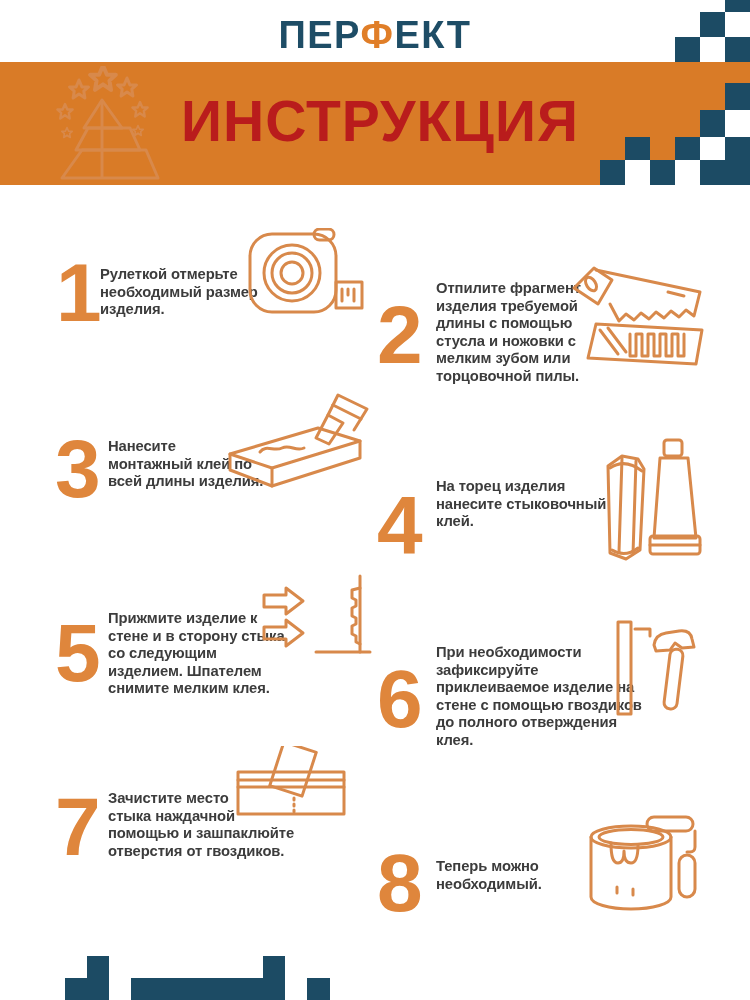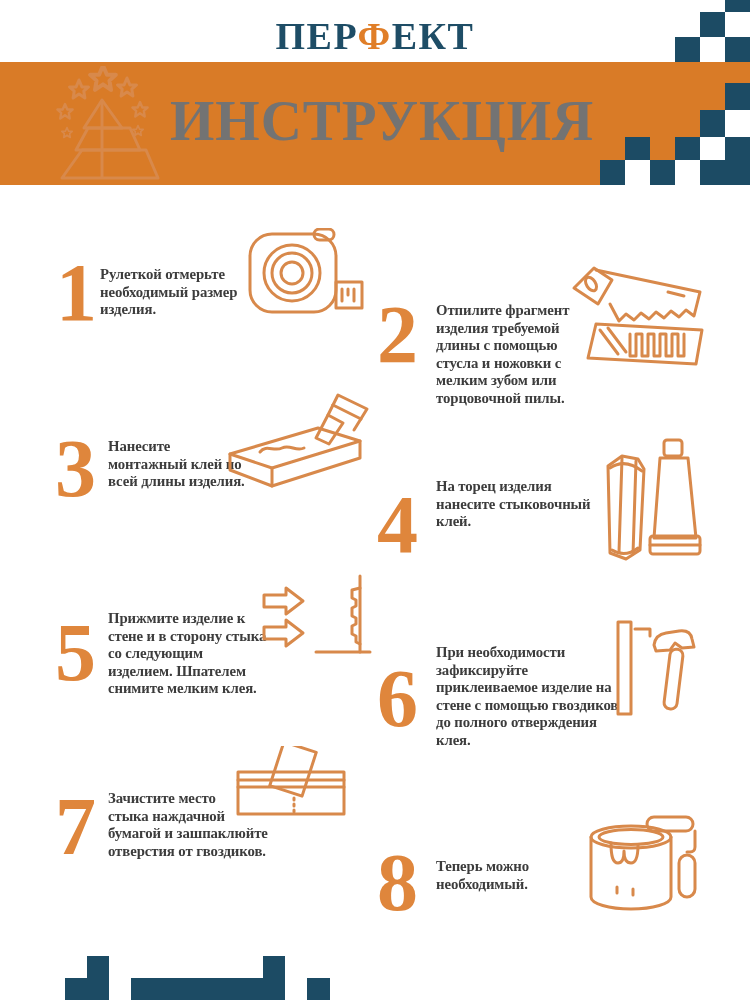--- a/index.html
+++ b/index.html
@@ -1,23 +1,23 @@
 <!DOCTYPE html>
 <html><head>
 <meta charset="utf-8">
 <style>
   html,body{margin:0;padding:0;background:#fff;}
   .page{position:relative;width:750px;height:1000px;background:#ffffff;overflow:hidden;
-        font-family:Liberation Serif, serif;}
+        font-family:Liberation Sans, sans-serif;}
   .logo{position:absolute;top:14px;left:0;width:750px;text-align:center;
         font-size:38px;font-weight:bold;letter-spacing:1.5px;color:#1E4D66;}
   .logo .accent{color:#E07E28;}
   .banner{position:absolute;left:0;top:62px;width:750px;height:123px;background:#D97B27;}
   .banner-title{position:absolute;left:170px;top:88px;width:420px;text-align:center;
-        font-size:57px;font-weight:bold;color:#737373;letter-spacing:1px;}
+        font-size:57px;font-weight:bold;color:#b91c1c;letter-spacing:1px;}
   .sq{position:absolute;}
   .navy{background:#1C4B64;}
   .white{background:#ffffff;}
   .num{position:absolute;font-weight:bold;font-size:82px;line-height:1;color:#DF863C;
        transform:translateY(-14px);}
   .txt{position:absolute;font-weight:bold;font-size:14.8px;line-height:17.6px;color:#3C3C3C;
        white-space:pre-line;letter-spacing:-0.1px;}
   .icon{position:absolute;}
   .icon path,.icon rect,.icon circle,.icon ellipse,.icon line,.icon polygon{
        stroke:#D8894B;fill:none;stroke-width:3;stroke-linecap:round;stroke-linejoin:round;}
@@ -91,21 +91,21 @@
       <circle cx="46" cy="45" r="28"></circle>
       <circle cx="46" cy="45" r="20"></circle>
       <circle cx="46" cy="45" r="11"></circle>
       <rect x="90" y="54" width="26" height="26"></rect>
       <path d="M96,61 V73 M102,61 V67 M108,61 V73"></path>
     </svg>
   </section>
 
   <section>
     <div class="num" style="left:377px;top:308px">2</div>
-    <div class="txt" style="left:436px;top:302px">Отпилите фрагмент
+    <div class="txt" style="left:436px;top:280px">Отпилите фрагмент
 изделия требуемой
 длины с помощью
 стусла и ножовки с
 мелким зубом или
 торцовочной пилы.</div>
     <svg class="icon" style="left:566px;top:264px" width="144" height="106" viewBox="0 0 144 106">
       <path d="M8,24 L28,4 L46,16 L32,40 Z"></path>
       <ellipse cx="25" cy="20" rx="4.5" ry="7.5" transform="rotate(-32 25 20)"></ellipse>
       <path d="M30,6 L134,28 L128,52 l-8,-6 l-7,7 l-8,-6 l-7,7 l-8,-6 l-7,7 l-8,-6 l-7,7 l-8,-6 l-7,7 L44,40"></path>
       <path d="M102,28 l16,4"></path>
@@ -177,21 +177,21 @@
       <path d="M23,11 h15 M38,11 v7"></path>
       <path d="M42,27 c1,-7 5,-11 12,-12 l13,-2 c8,-1 12,2 13,8 l2,8 l-12,1 l-7,-5 l-5,7 l-14,1 Z"></path>
       <rect x="55" y="31" width="13" height="60" rx="6" transform="rotate(7 61 61)"></rect>
     </svg>
   </section>
 
   <section>
     <div class="num" style="left:55px;top:800px">7</div>
     <div class="txt" style="left:108px;top:790px">Зачистите место
 стыка наждачной
-бумагой и зашпаклюйте
+помощью и зашпаклюйте
 отверстия от гвоздиков.</div>
     <svg class="icon" style="left:236px;top:746px" width="112" height="74" viewBox="0 0 112 74">
       <defs>
         <pattern id="dots" width="4" height="4" patternUnits="userSpaceOnUse">
           <circle cx="1.3" cy="1.3" r="0.8" fill="#D8894B" stroke="none"></circle>
         </pattern>
       </defs>
       <rect x="2" y="26" width="106" height="42"></rect>
       <path d="M2,34 H108 M2,41 H108"></path>
       <rect x="40" y="0" width="34" height="46" transform="rotate(18 57 23)" fill="url(#dots)"></rect>

